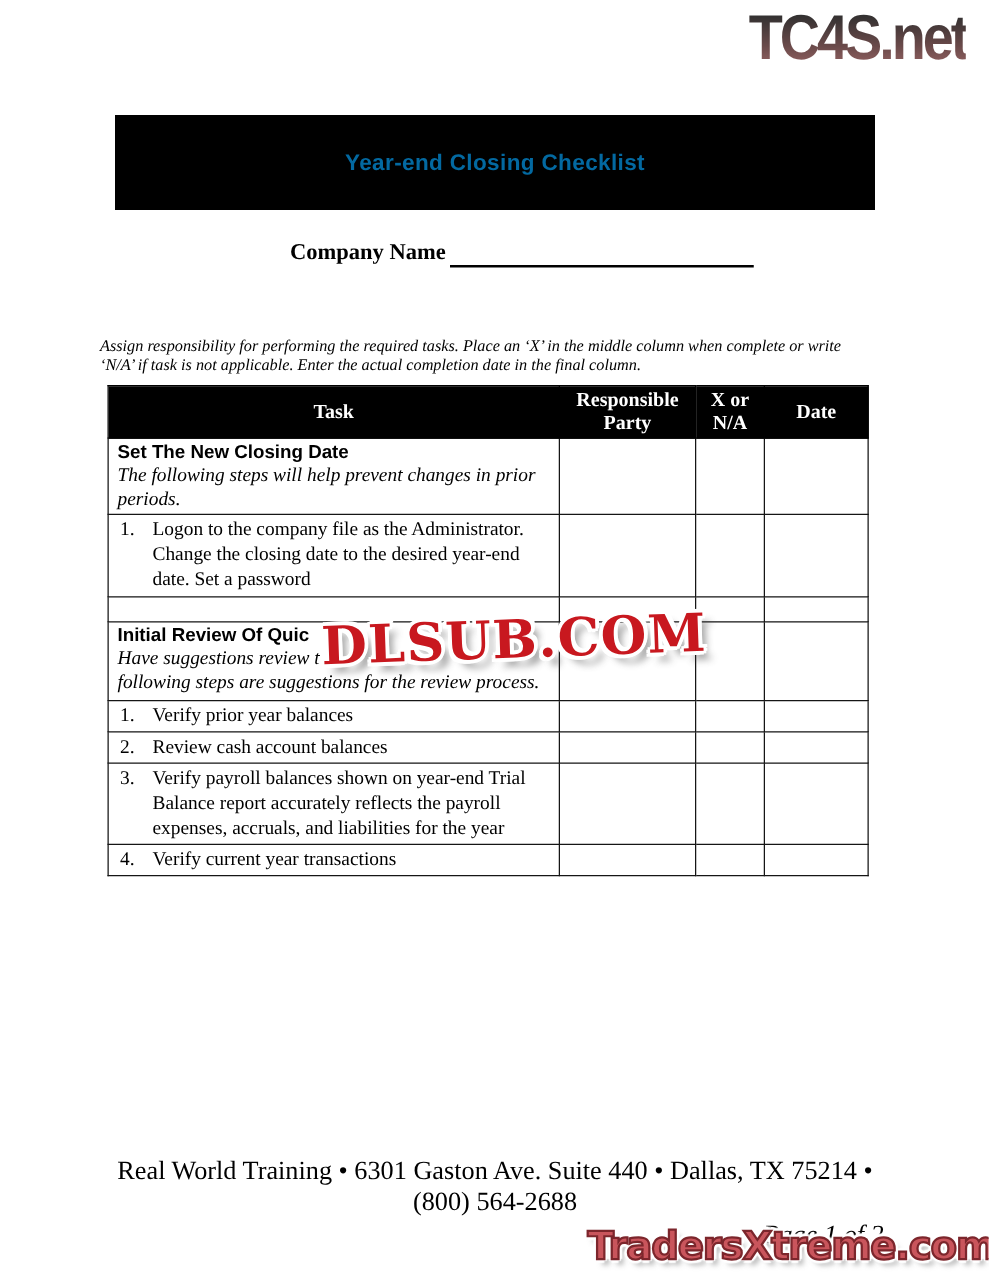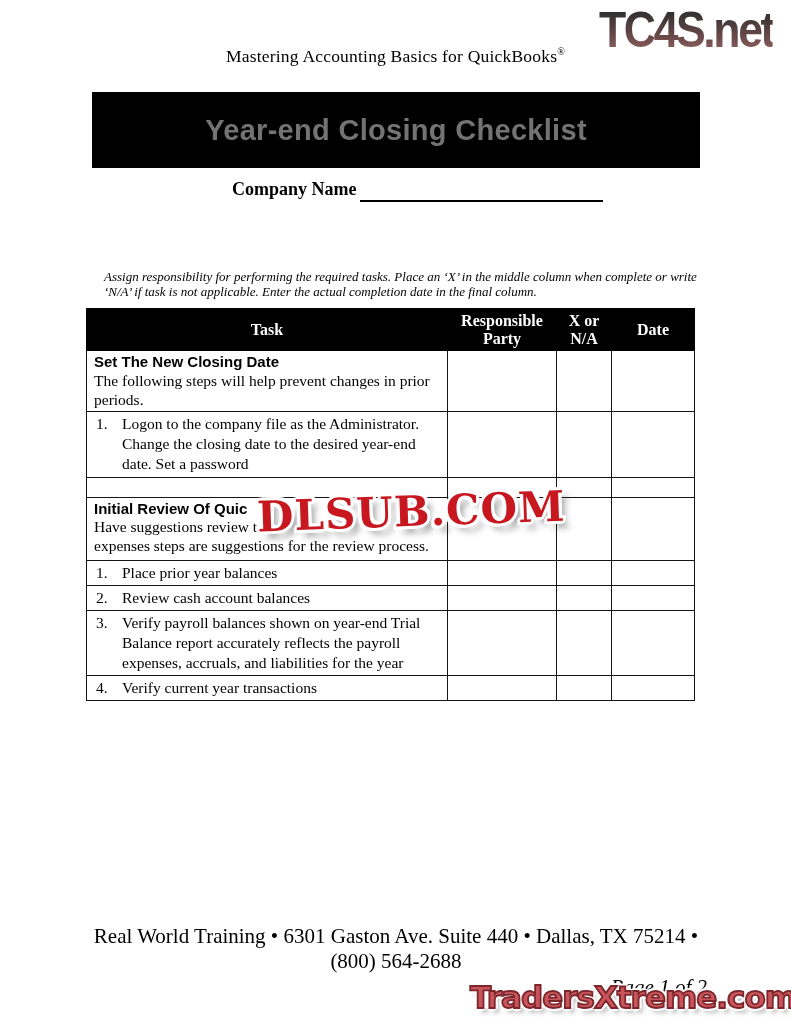--- a/index.html
+++ b/index.html
@@ -47,73 +47,70 @@
   .course-title {
     position:absolute; top:46px; left:0; width:791px; text-align:center;
     font-size:17.5px; letter-spacing:0.2px;
   }
   .course-title sup { font-size:10px; }
   .banner {
     position:absolute; top:92px; left:92px; width:608px; height:76px;
     background:#000; display:flex; align-items:center; justify-content:center;
   }
   .banner .banner-title {
-    color:#737373; font-family:"Liberation Sans", sans-serif; font-weight:bold;
-    font-size:29px; letter-spacing:0.3px;
+    color:#0369a1; font-family:"Liberation Sans", sans-serif; font-weight:bold;
+    font-size:18px; letter-spacing:0.3px;
   }
 
   
   .form-line { position:absolute; left:232px; width:371px; height:23px; font-weight:bold; font-size:18px; }
   .form-line .rule { position:absolute; bottom:0; right:0; border-bottom:2px solid #000; }
-  #company-line { top:179px; }
+  #company-line { top:191px; }
   #company-line .rule { left:128px; }
   #prepared-line { top:235px; }
   #prepared-line .rule { left:134px; }
 
   
   .instructions {
-    position:absolute; top:270px; left:104px; width:614px;
+    position:absolute; top:270px; left:80px; width:614px;
     font-style:italic; font-size:13px; line-height:1.15;
   }
 
   
   table.checklist {
     position:absolute; top:308px; left:86px; width:608px;
     border-collapse:collapse; table-layout:fixed; font-size:15.5px;
   }
   .checklist th, .checklist td { border:1.5px solid #151515; vertical-align:top; }
   .checklist thead th {
     background:#000; color:#fff; border-color:#000;
     font-weight:bold; font-size:16px; line-height:1.1;
     vertical-align:middle; text-align:center; padding:3px 2px; height:40px;
   }
   .checklist td { padding:2px 7px; }
   .section-heading { font-family:"Liberation Sans", sans-serif; font-weight:bold; font-size:15px; line-height:1.25; }
-  .section-desc { font-size:15.5px; line-height:1.2; }
+  .section-desc { font-style:italic; font-size:15.5px; line-height:1.2; }
   .item-cell { position:relative; padding-left:35px !important; line-height:1.3; }
   .item-num { position:absolute; left:9px; }
   tr.h60 { height:60px; } tr.h62 { height:62px; } tr.h20 { height:20px; }
   tr.h63 { height:63px;margin-left:28px; } tr.h23 { height:23px; } tr.h24 { height:24px; }
 
   
   .footer { position:absolute; top:924px; left:85px; width:622px; font-size:21px; text-align:center; }
   .footer .f-line { line-height:1.18; }
   .footer .f-line3 { position:relative; font-style:italic; margin-top:1px; }
   .footer .page-num { position:absolute; right:0; top:0; font-style:italic; }
 </style>
 </head>
 <body>
 
 <div class="page">
 
   <div class="wm-tc4s">TC4S.net</div>
 
-  <div class="course-title">
-    <span>Mastering Accounting Basics for QuickBooks</span><sup>®</sup>
-  </div>
 
   <div class="banner">
     <div class="banner-title">Year-end Closing Checklist</div>
   </div>
 
   <div class="form-line" id="company-line">
     <span>Company Name</span>
     <span class="rule"></span>
   </div>
 
@@ -156,30 +153,30 @@
       <tr class="h20">
         <td></td>
         <td></td>
         <td></td>
         <td></td>
       </tr>
       <tr class="h63">
         <td>
           <div class="section-heading">Initial Review Of Quic</div>
           <div class="section-desc">Have suggestions review t</div>
-          <div class="section-desc">expenses steps are suggestions for the review process.</div>
+          <div class="section-desc">following steps are suggestions for the review process.</div>
         </td>
         <td></td>
         <td></td>
         <td></td>
       </tr>
       <tr class="h23">
         <td class="item-cell">
           <span class="item-num">1.</span>
-          <span>Place prior year balances</span>
+          <span>Verify prior year balances</span>
         </td>
         <td></td>
         <td></td>
         <td></td>
       </tr>
       <tr class="h24">
         <td class="item-cell">
           <span class="item-num">2.</span>
           <span>Review cash account balances</span>
         </td>

